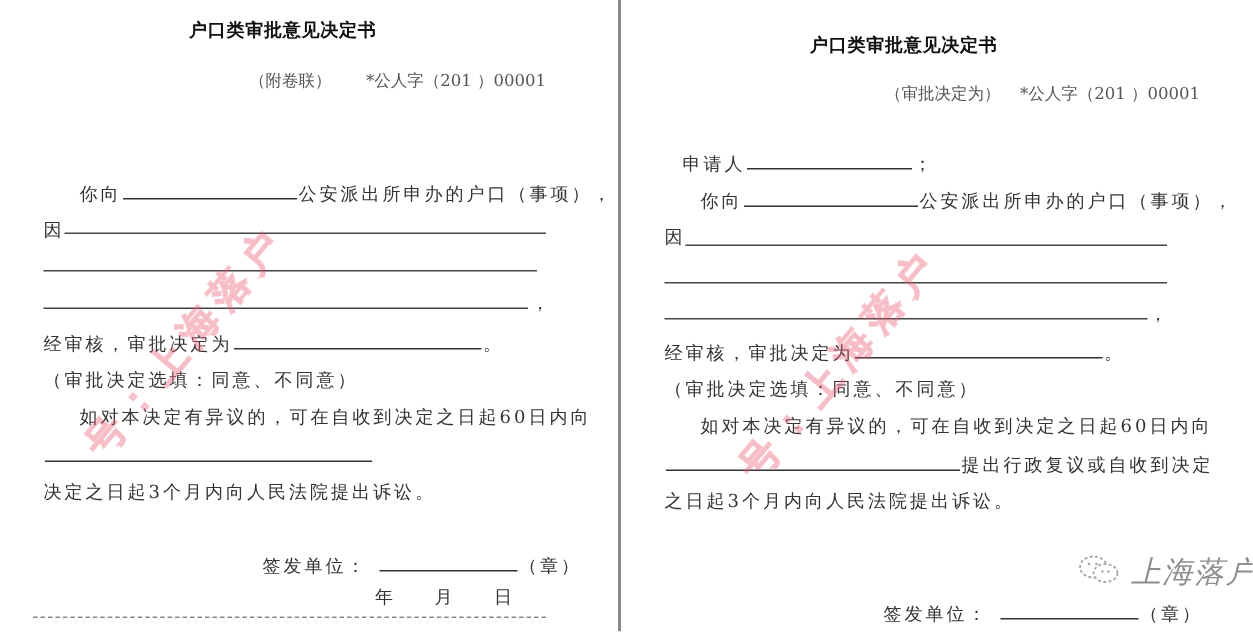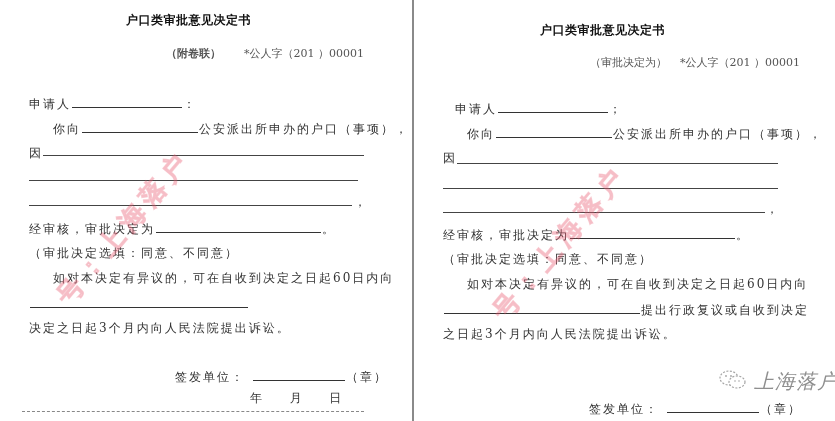--- a/index.html
+++ b/index.html
@@ -52,26 +52,23 @@
     .brand .brand-text {
       font-family: "DejaVu Sans", "Liberation Sans", sans-serif; font-size: 20px;
       color: #8f8f8f; letter-spacing: 1px; font-style: italic;
     }
   </style>
 </head>
 <body>
 
 <div class="page left">
   <div class="title" style="left:126px; top:12px;">户口类审批意见决定书</div>
-  <div class="sub" style="left:166px; top:46px;font-weight:bold;">（附卷联）</div>
+  <div class="sub" style="left:166px; top:46px;">（附卷联）</div>
   <div class="sub" style="left:244px; top:46px;">*公人字（201  ）00001</div>
 
-  <div class="line-text" style="left:29px; top:95px;">
-    <span>申请人</span><span class="blank" style="width:110px;"></span><span>：</span>
-  </div>
 
   <div class="line-text" style="left:53px; top:120px;">
     <span>你向</span><span class="blank" style="width:116px;"></span><span>公安派出所申办的户口（事项），</span>
   </div>
 
   <div class="line-text" style="left:29px; top:145px;">因</div>
   <div class="rule" style="left:43px; top:155px; width:321px;"></div>
   <div class="rule" style="left:29px; top:180px; width:329px;"></div>
   <div class="rule" style="left:29px; top:205px; width:323px;"></div>
   <div class="line-text" style="left:354px; top:194px;">，</div>

